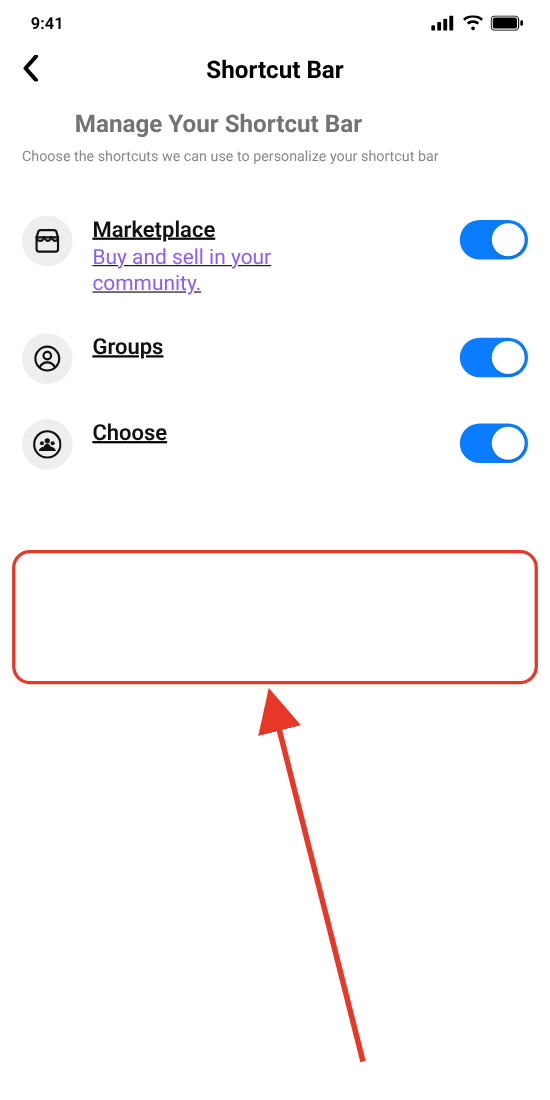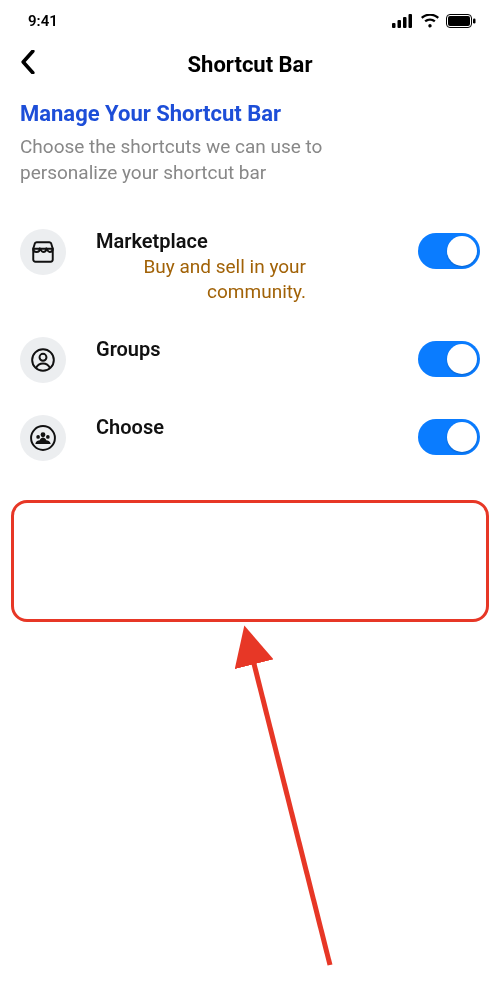--- a/index.html
+++ b/index.html
@@ -40,35 +40,37 @@
     font-size: 22px;
     font-weight: 700;
     color: #000;
   }
   .section {
     padding: 0 20px;
   }
   .section-title {
     font-size: 22px;
     font-weight: 700;
-    color: #1d4ed8;
+    color: #737373;
     margin-bottom: 8px;
+    margin-left: 48px;
   }
   .section-desc {
-    font-size: 19px;
+    font-size: 13px;
     color: #888;
     line-height: 1.35;
     margin-bottom: 28px;
     max-width: 400px;
   }
   .row {
     display: flex;
     align-items: flex-start;
-    gap: 30px;
+    gap: 18px;
     padding: 16px 0;
+    text-decoration: underline;
   }
   .icon-circle {
     width: 46px;
     height: 46px;
     border-radius: 50%;
     background: #eceef0;
     display: flex;
     align-items: center;
     justify-content: center;
     flex-shrink: 0;
@@ -78,24 +80,23 @@
     min-width: 0;
   }
   .row-title {
     font-size: 20px;
     font-weight: 600;
     color: #111;
     margin-bottom: 2px;
   }
   .row-sub {
     font-size: 19px;
-    color: #a16207;
+    color: #8b5cf6;
     line-height: 1.3;
     max-width: 210px;
-    text-align: right;
   }
   .toggle {
     width: 62px;
     height: 36px;
     background: #0a7cff;
     border-radius: 20px;
     position: relative;
     flex-shrink: 0;
     margin-top: 4px;
     cursor: pointer;

